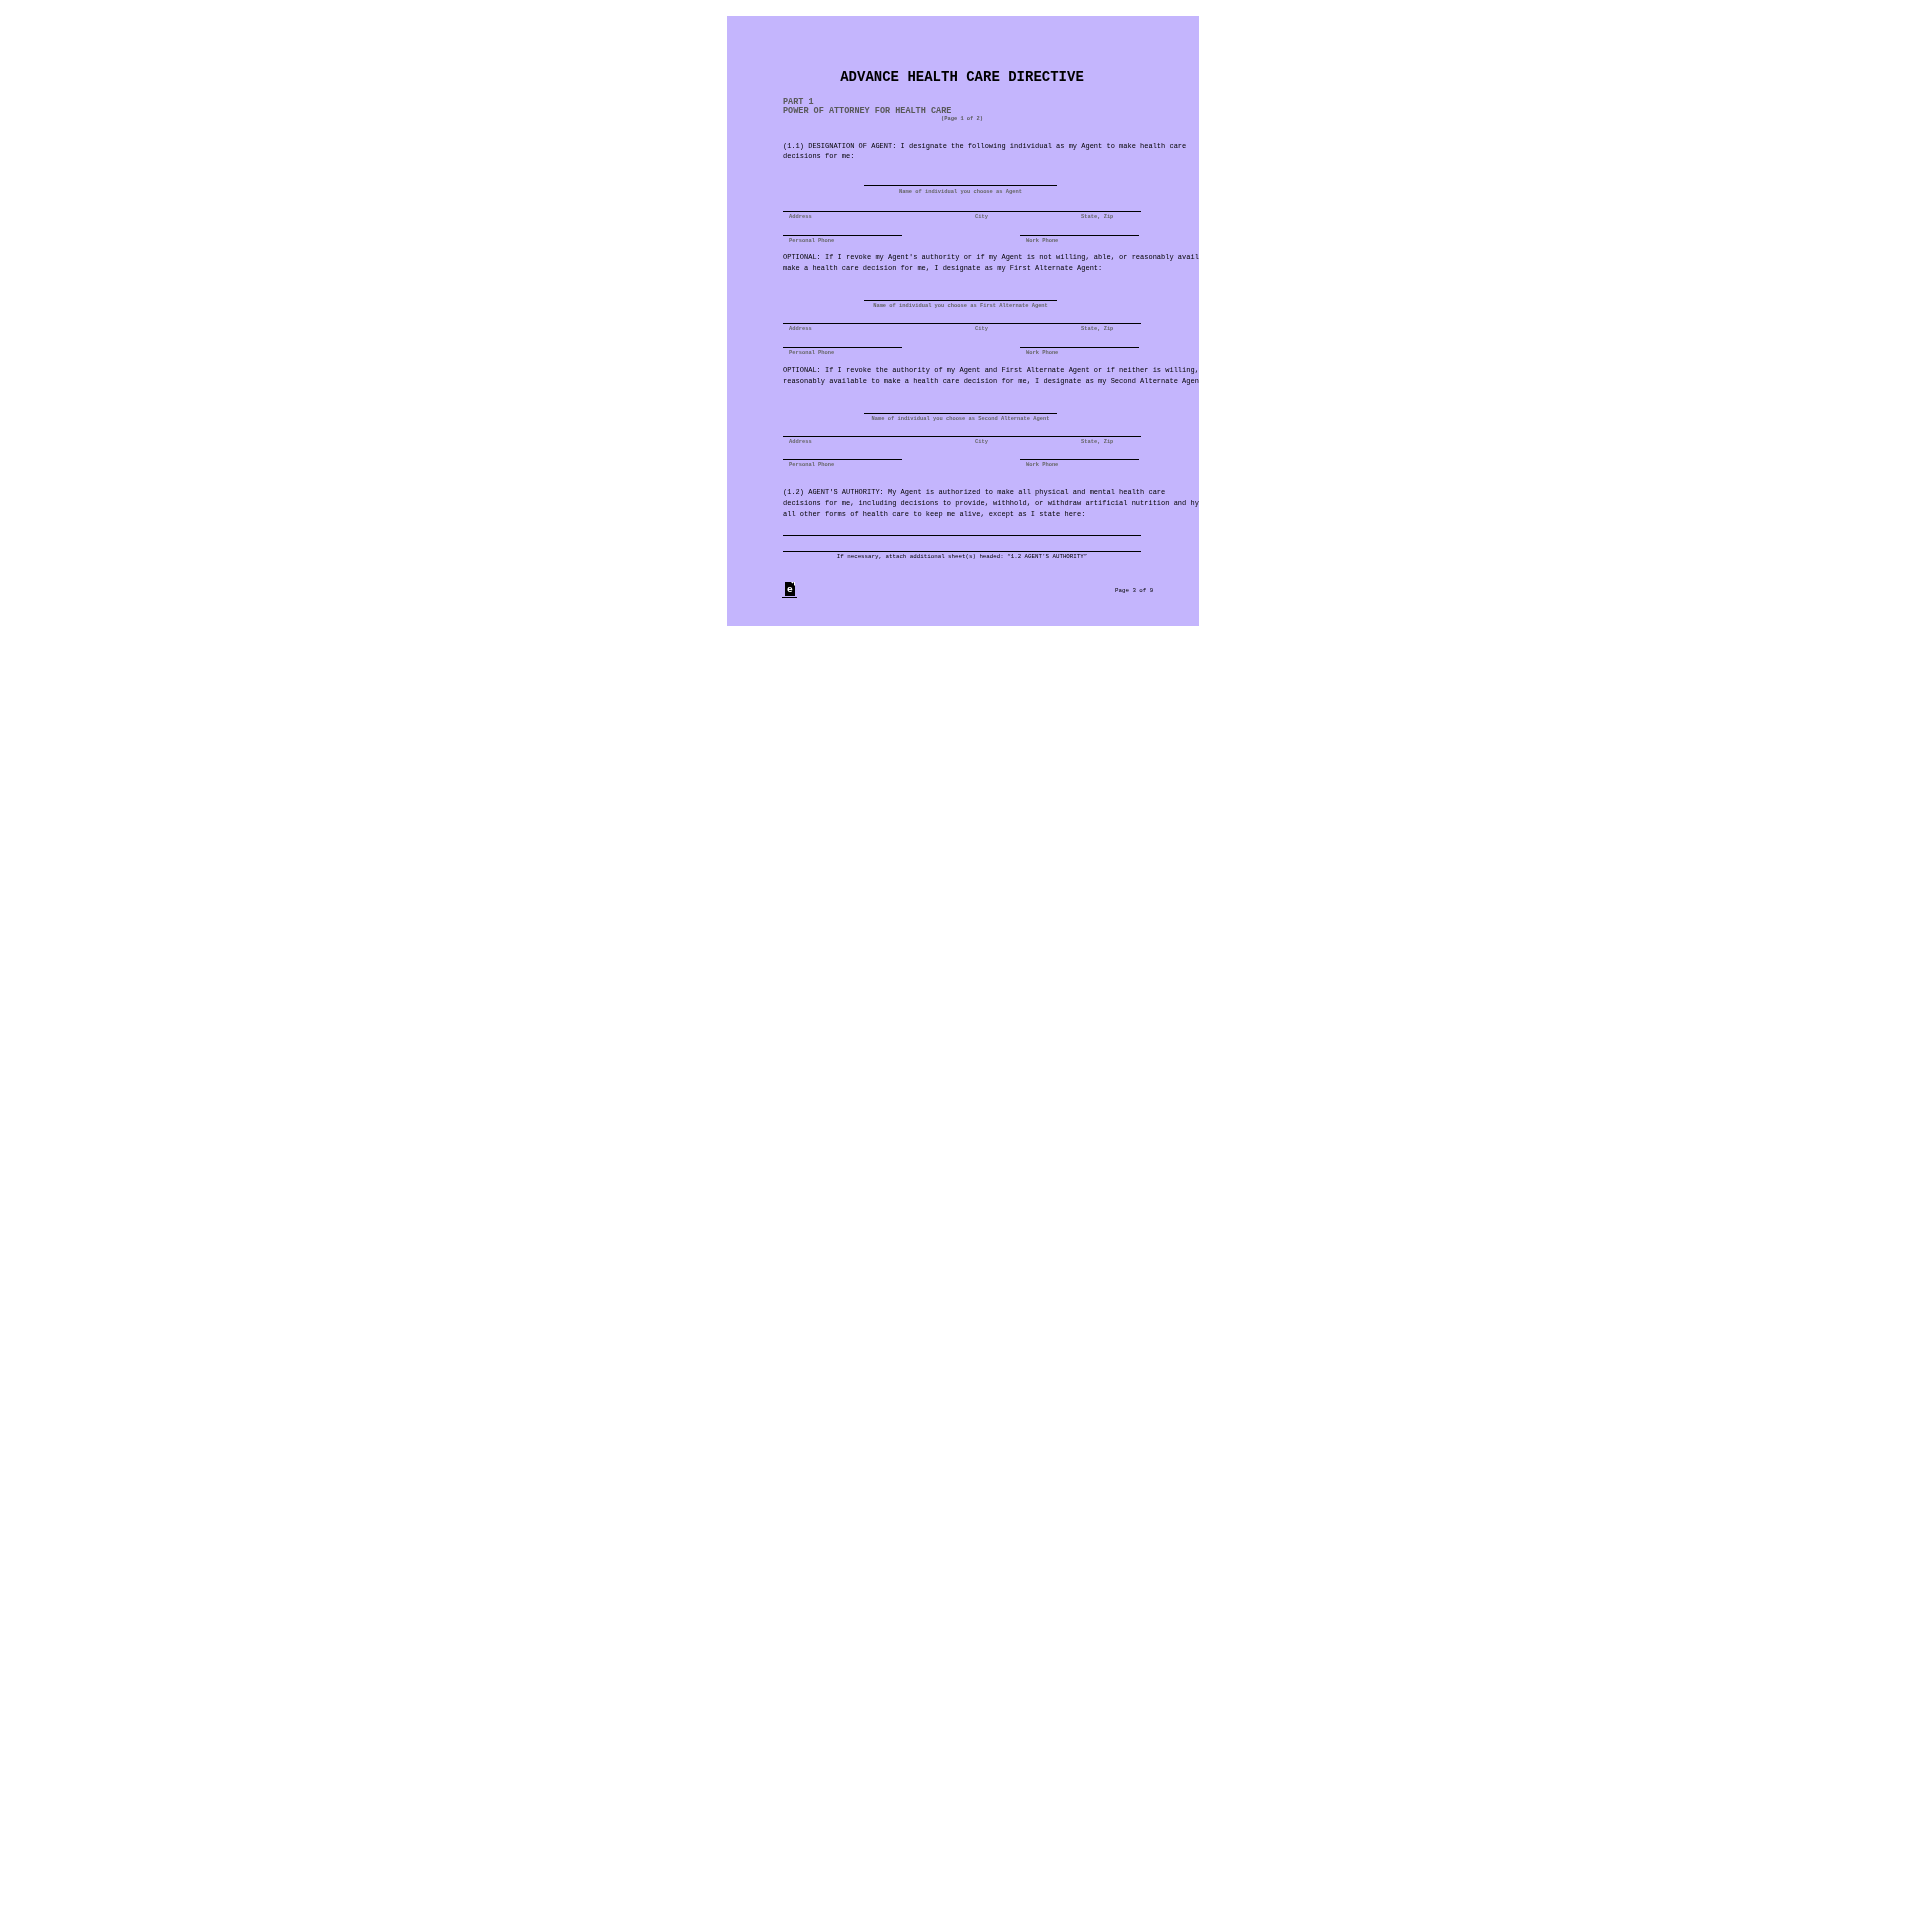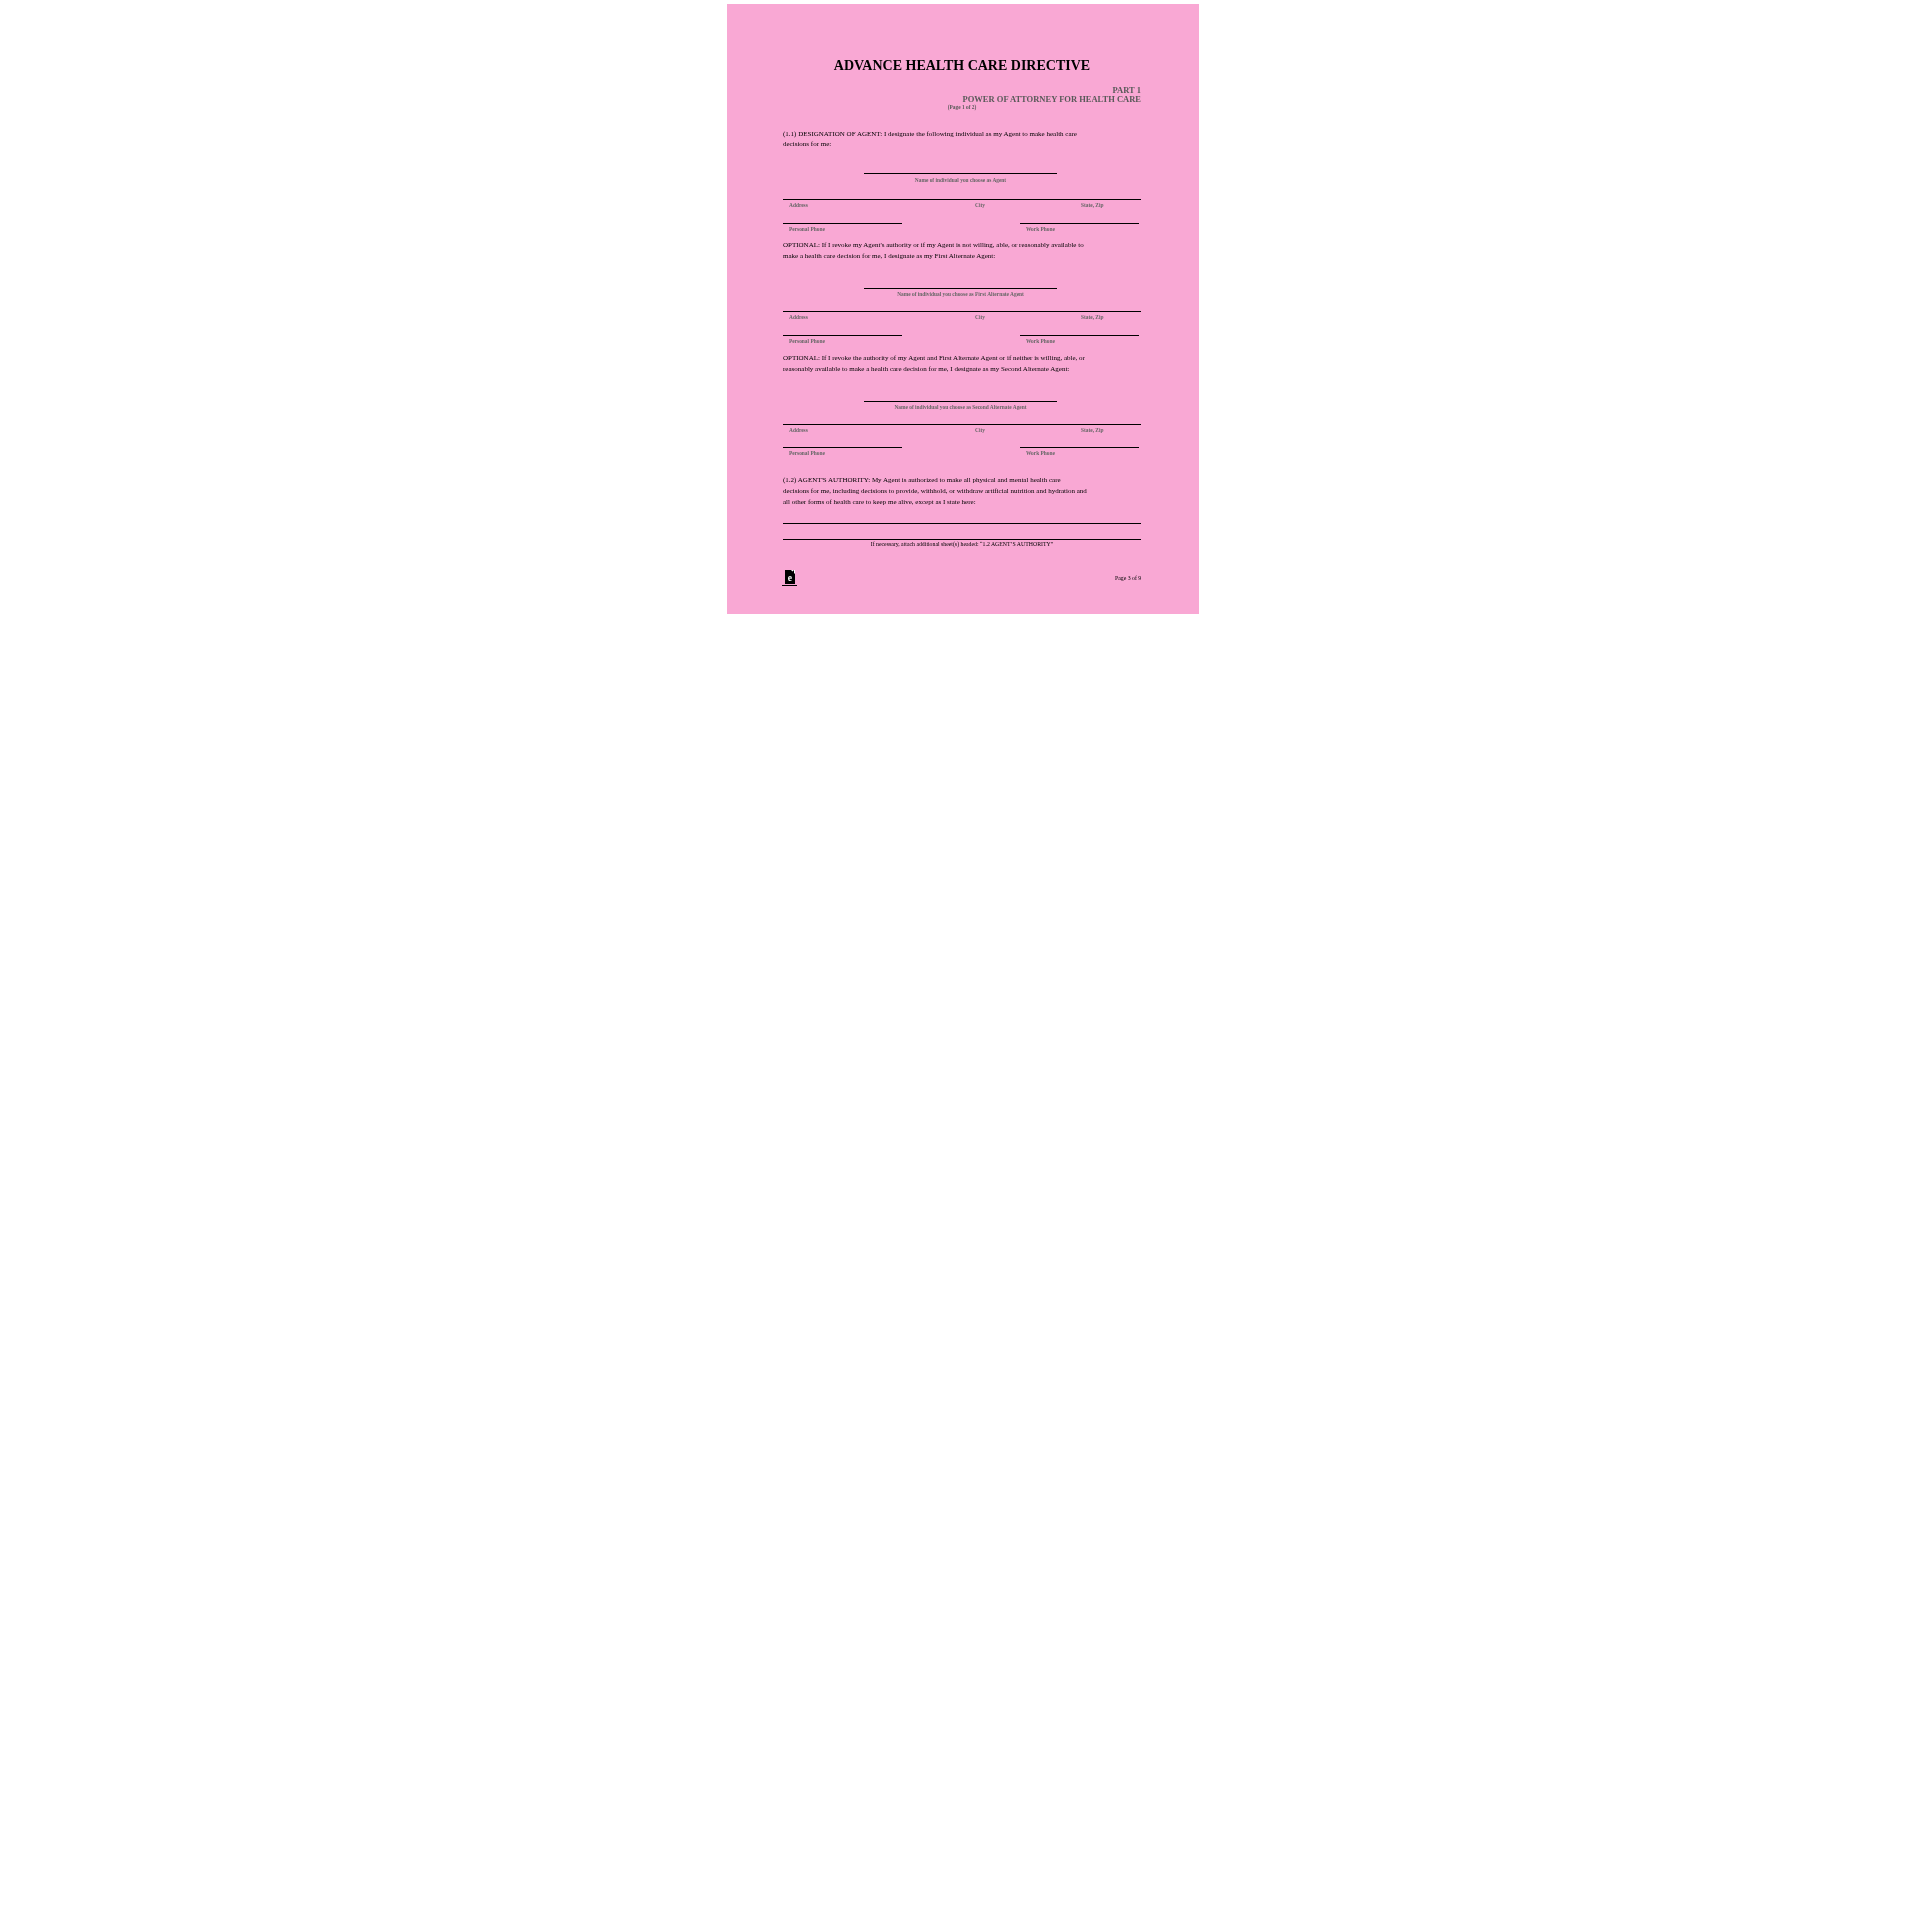--- a/index.html
+++ b/index.html
@@ -1,32 +1,32 @@
 <!DOCTYPE html>
 <html style="font-size:6.2px"><head>
 <meta charset="utf-8">
 <style>
   html,body { margin:0; padding:0; background:#ffffff; }
   .page {
     position:relative;
     width:472px; height:610px;
-    margin:4px auto;
-    background:#f9a8d4;
-    font-family:Liberation Serif, serif;
+    margin:16px auto;
+    background:#c4b5fd;
+    font-family:Liberation Mono, monospace;
     color:#000000;
     overflow:hidden;
   }
   .abs { position:absolute; }
   .doc-title {
     left:56px; top:54px; width:358px;
     text-align:center; font-size:14px; font-weight:bold;
     line-height:15.4px; white-space:nowrap; color:#000;
   }
   .part-head {
-    left:56px; width:358px; text-align:right;
+    left:56px; width:358px; text-align:left;
     font-size:8.5px; font-weight:bold; line-height:9.2px;
     color:#595959; white-space:nowrap;
   }
   .page-note {
     left:56px; width:358px; text-align:center;
     font-size:5.4px; font-weight:bold; line-height:6.2px;
     color:#595959; white-space:nowrap;
   }
   .pline {
     font-size:7px; line-height:8.5px; color:#000; white-space:nowrap;

